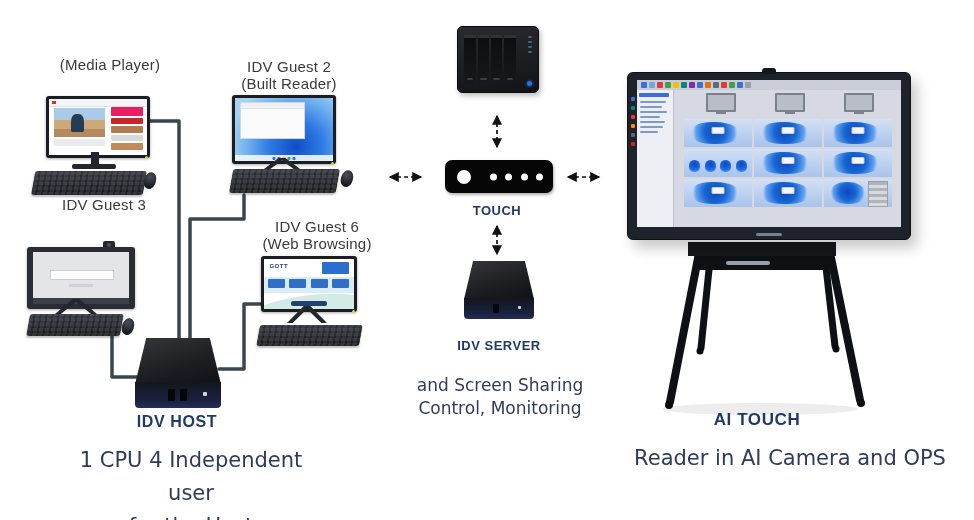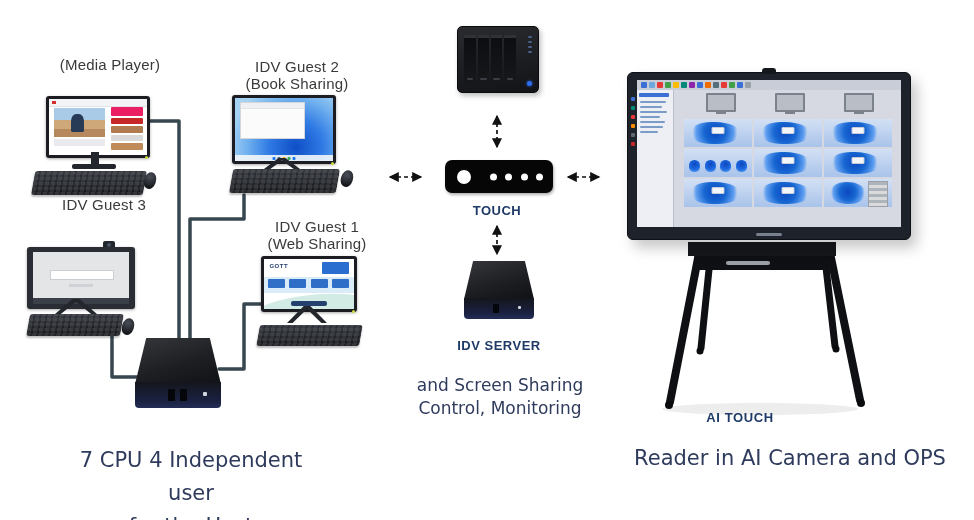--- a/index.html
+++ b/index.html
@@ -145,30 +145,30 @@
       <line x1="497" y1="116" x2="497" y2="147" marker-start="url(#ah)" marker-end="url(#ah)"></line>
       <line x1="497" y1="226" x2="497" y2="254" marker-start="url(#ah)" marker-end="url(#ah)"></line>
       <line x1="390" y1="177" x2="421" y2="177" marker-start="url(#ah)" marker-end="url(#ah)"></line>
       <line x1="568" y1="177" x2="599" y2="177" marker-start="url(#ah)" marker-end="url(#ah)"></line>
     </g>
   </svg>
 
   <div class="lbl guest-label" style="left:30px;top:56px;width:160px;">
     <div>(Media Player)</div>
   </div>
-  <div class="lbl guest-label" style="left:217px;top:58px;width:160px;">
+  <div class="lbl guest-label" style="left:209px;top:58px;width:160px;">
     <div>IDV Guest 2</div>
-    <div>(Book Sharing)</div>
+    <div>(Built Reader)</div>
   </div>
   <div class="lbl guest-label" style="left:20px;top:196px;width:168px;">
     <div>IDV Guest 3</div>
   </div>
   <div class="lbl guest-label" style="left:233px;top:218px;width:168px;">
-    <div>IDV Guest 1</div>
-    <div>(Web Sharing)</div>
+    <div>IDV Guest 6</div>
+    <div>(Web Browsing)</div>
   </div>
 
   <div>
     <div class="monitor" style="left:46px;top:96px;width:98px;height:56px;">
       <div class="screen">
         <div class="g1-top">
             <span class="g1-dot"></span>
           </div>
         <div class="g1-video">
             <span class="g1-person"></span>
@@ -250,20 +250,21 @@
   </div>
 
   <div class="box3d" style="left:135px;top:338px;width:86px;height:70px;">
     <div class="b-top"></div>
     <div class="b-front">
       <span class="b-slot" style="left:38%;"></span>
       <span class="b-slot" style="left:52%;"></span>
       <span class="b-dot" style="right:16%;"></span>
     </div>
   </div>
+  <div class="lbl device-label big" style="left:117px;top:413px;width:120px;">IDV HOST</div>
 
   <div class="nas" style="left:457px;top:26px;width:80px;height:65px;">
     <div class="nas-bays">
       <div class="bay">
           <i></i>
         </div>
       <div class="bay">
           <i></i>
         </div>
       <div class="bay">
@@ -405,22 +406,22 @@
             <span class="chip"></span>
           </div>
         <div class="tile">
             <div class="bloom" style="width:52%;"></div>
             <div class="strip"></div>
           </div>
       </div>
     </div>
     <div class="ifp-logo"></div>
   </div>
-  <div class="lbl device-label big" style="left:680px;top:410px;width:120px;font-size:13px;">AI TOUCH</div>
+  <div class="lbl device-label big" style="left:697px;top:410px;width:120px;font-size:17px;">AI TOUCH</div>
 
   <div class="lbl caption" style="left:58px;top:444px;width:266px;font-size:21px;line-height:33px;">
-    <div>7 CPU 4 Independent user</div>
+    <div>1 CPU 4 Independent user</div>
     <div>for the Host</div>
   </div>
 
   <div class="lbl caption" style="left:630px;top:446px;width:320px;font-size:21px;">Reader in AI Camera and OPS</div>
 
 </div>
 
 </body></html>

